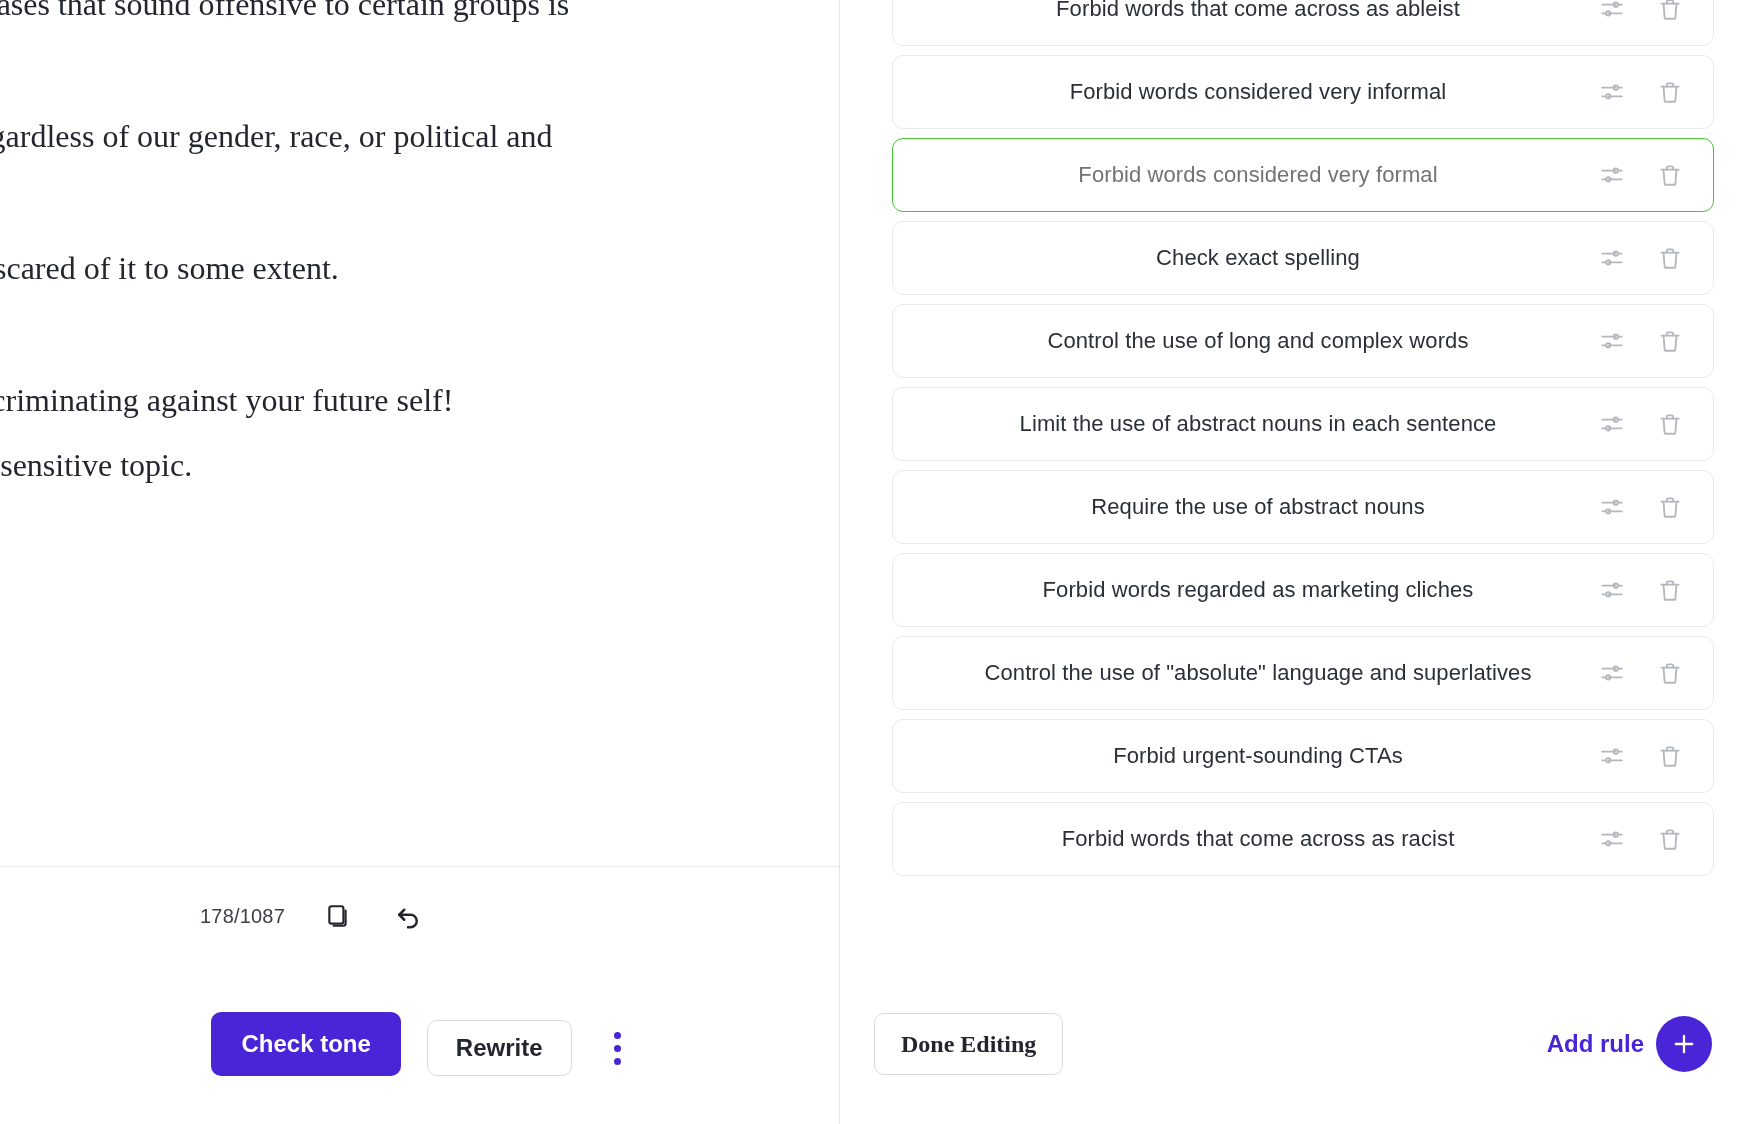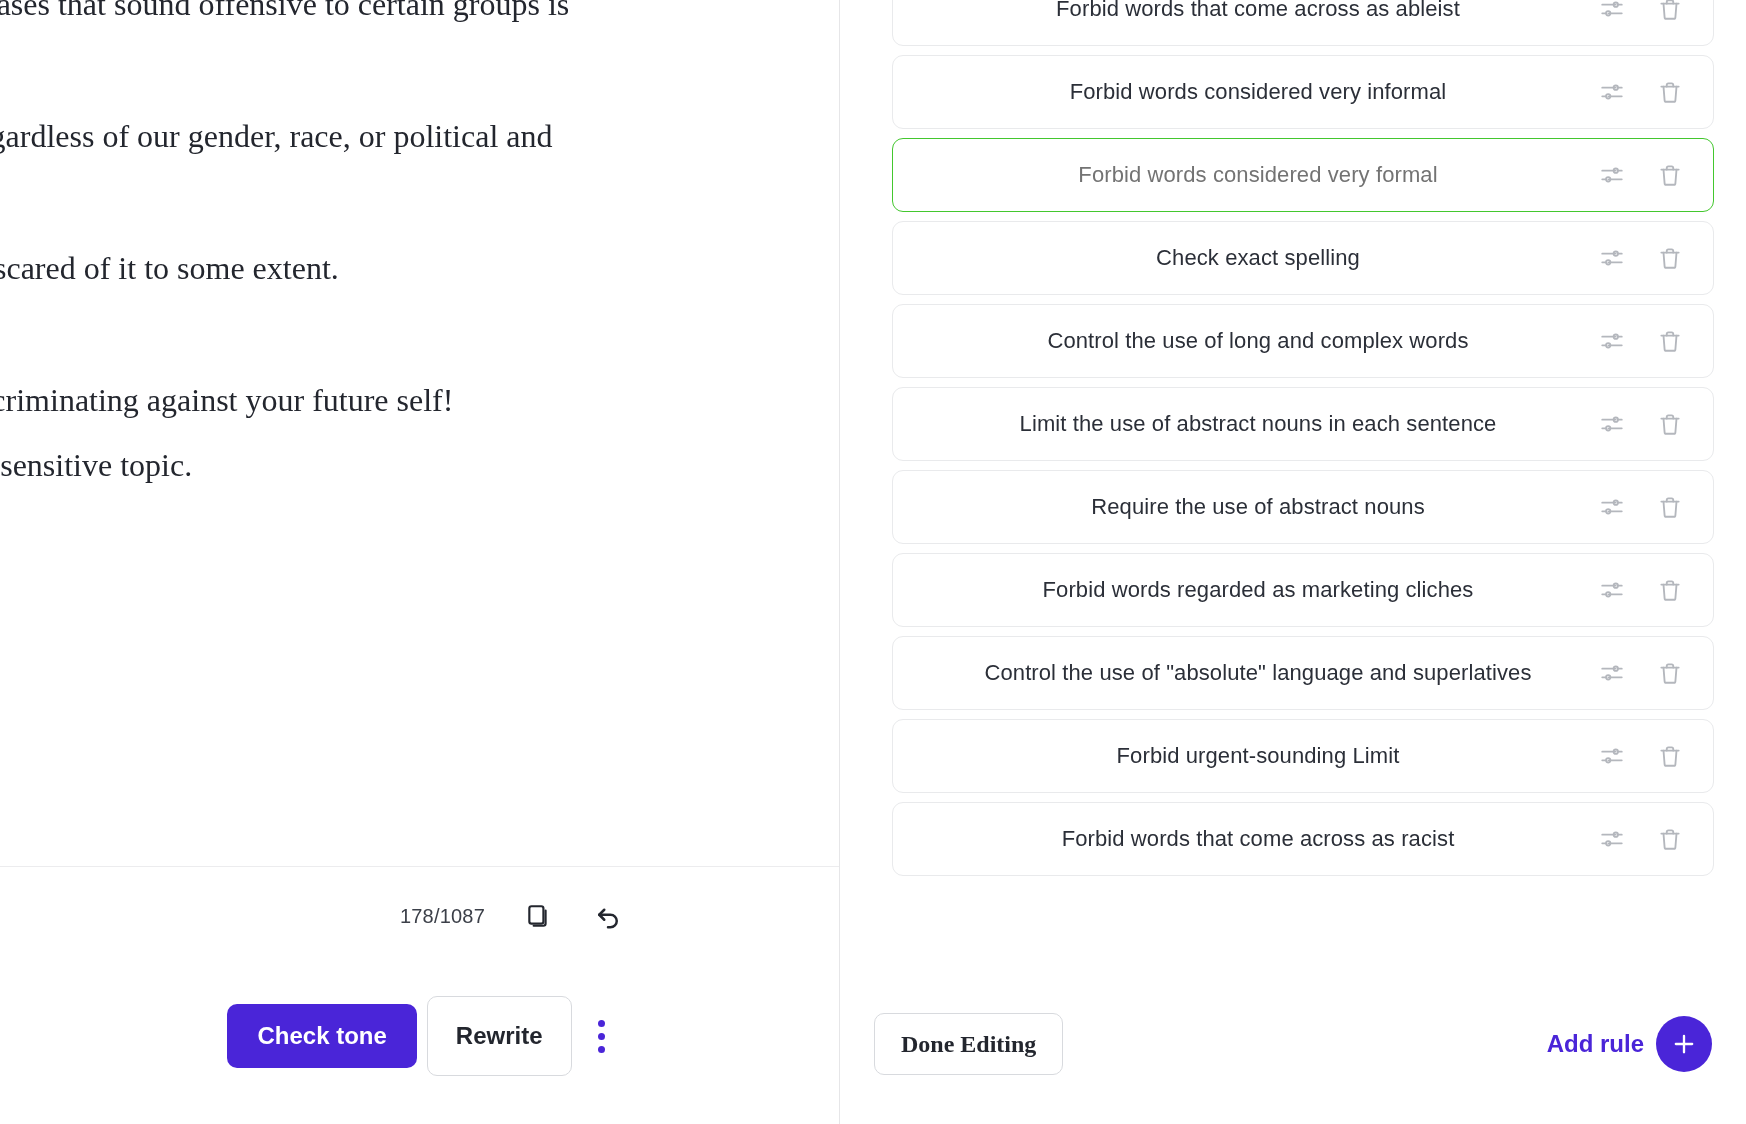--- a/index.html
+++ b/index.html
@@ -67,21 +67,21 @@
 
   
   .counter-row {
     position: absolute;
     left: 0;
     top: 886px;
     width: 839px;
     height: 60px;
     display: flex;
     align-items: center;
-    justify-content: flex-end;
+    justify-content: center;
     padding-right: 214px;
     gap: 36px;
   }
   .counter-text {
     font-size: 20px;
     color: #3c4049;
     letter-spacing: .2px;
   }
   .icon-btn {
     width: 34px;
@@ -93,23 +93,23 @@
     color: #23262e;
   }
 
   
   .left-actions {
     position: absolute;
     left: 0;
     bottom: 48px;
     width: 839px;
     display: flex;
-    align-items: center;
-    justify-content: center;
-    gap: 10px;
+    align-items: flex-end;
+    justify-content: center;
+    gap: 26px;
     padding-left: 10px;
   }
   .btn {
     font-family: "Liberation Sans", sans-serif;
     font-size: 24px;
     font-weight: bold;
     border-radius: 10px;
     cursor: pointer;
     white-space: nowrap;
     display: flex;
@@ -120,21 +120,21 @@
     background: #4A25D8;
     color: #ffffff;
     border: none;
     height: 64px;
     padding: 0 30px;
   }
   .btn-outline {
     background: #ffffff;
     color: #23262e;
     border: 1px solid #d8dade;
-    height: 80px;
+    height: 56px;
     padding: 0 28px;
   }
   .kebab {
     width: 40px;
     height: 56px;
     display: flex;
     flex-direction: column;
     align-items: center;
     justify-content: center;
     gap: 6px;
@@ -502,21 +502,21 @@
               <span class="rule-icon">
                 <svg width="26" height="26" viewBox="0 0 24 24" fill="none" stroke="currentColor" stroke-width="1.7" stroke-linecap="round" stroke-linejoin="round">
                   <path d="M4 7h16"></path>
                   <path d="M9 7V5.5A1.5 1.5 0 0 1 10.5 4h3A1.5 1.5 0 0 1 15 5.5V7"></path>
                   <path d="M6 7l1 12.5A1.5 1.5 0 0 0 8.5 21h7a1.5 1.5 0 0 0 1.5-1.5L18 7"></path>
                 </svg>
               </span>
             </span>
           </div>
           <div class="rule-card">
-            <span class="rule-label">Forbid urgent-sounding Limit</span>
+            <span class="rule-label">Forbid urgent-sounding CTAs</span>
             <span class="rule-icons">
               <span class="rule-icon">
                 <svg width="26" height="26" viewBox="0 0 24 24" fill="none" stroke="currentColor" stroke-width="1.7" stroke-linecap="round">
                   <path d="M3 8h12M17 8h4"></path>
                   <path d="M3 16h4M9 16h12"></path>
                   <circle cx="15.5" cy="8" r="2"></circle>
                   <circle cx="8.5" cy="16" r="2"></circle>
                 </svg>
               </span>
               <span class="rule-icon">

